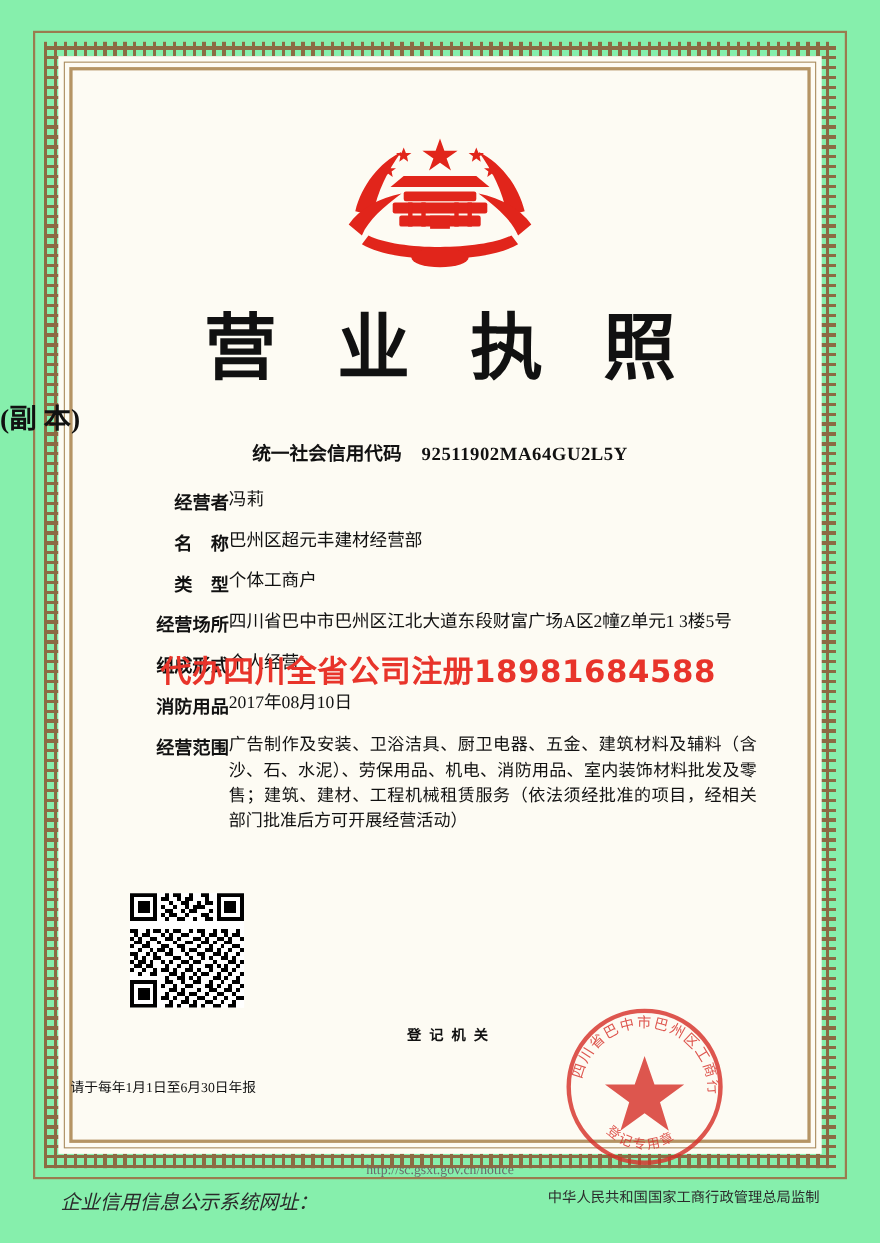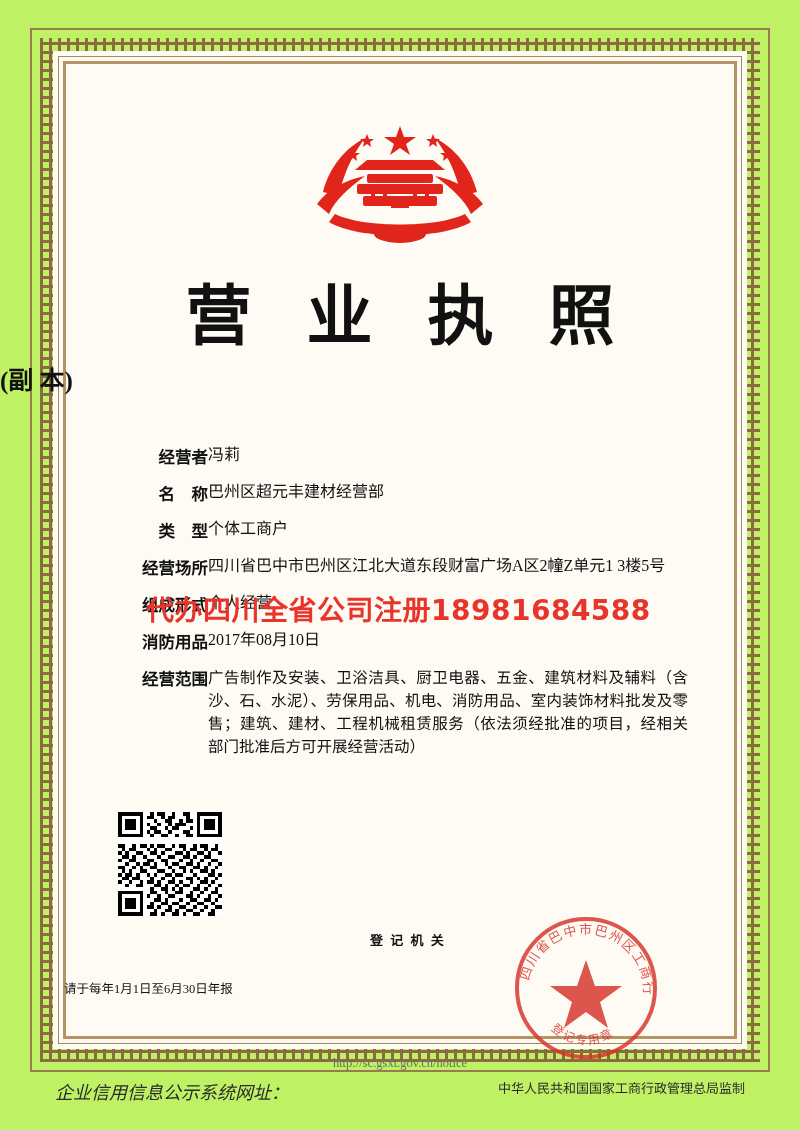--- a/index.html
+++ b/index.html
@@ -12,21 +12,21 @@
     height: 1130px;
     font-family: "Liberation Serif", "DejaVu Serif", serif;
     color: #1a1a1a;
     position: relative;
     overflow: hidden;
   }
 
   .page {
     position: absolute;
     inset: 0;
-    background: #bef264;
+    background: #86efac;
   }
 
   
   .frame-outer {
     position: absolute;
     left: 30px;
     top: 28px;
     right: 30px;
     bottom: 58px;
     border: 2px solid #9a7b4f;
@@ -292,20 +292,23 @@
         <polygon points="62,16 64,21 69,21 65,24 66,29 62,26 58,29 59,24 55,21 60,21"></polygon>
         <polygon points="128,16 130,21 135,21 131,24 132,29 128,26 124,29 125,24 121,21 126,21"></polygon>
         <polygon points="48,30 50,35 55,35 51,38 52,43 48,40 44,43 45,38 41,35 46,35"></polygon>
         <polygon points="142,30 144,35 149,35 145,38 146,43 142,40 138,43 139,38 135,35 140,35"></polygon>
       </g>
     </svg>
   </div>
 
   <div class="title">营 业 执 照</div>
   <div class="subtitle">(副 本)</div>
+  <div class="credit-line">
+    <span>统一社会信用代码</span><span class="code">92511902MA64GU2L5Y</span>
+  </div>
 
   <div class="fields">
     <div class="row">
       <div class="label">经营者</div>
       <div class="value">冯莉</div>
     </div>
     <div class="row">
       <div class="label">名　称</div>
       <div class="value">巴州区超元丰建材经营部</div>
     </div>

